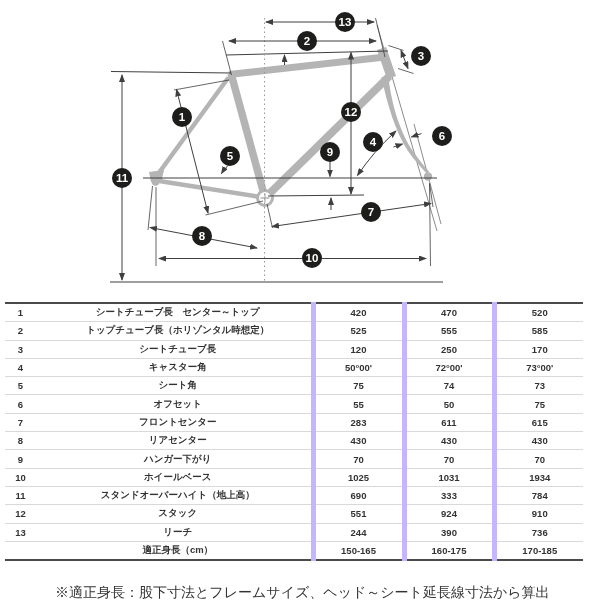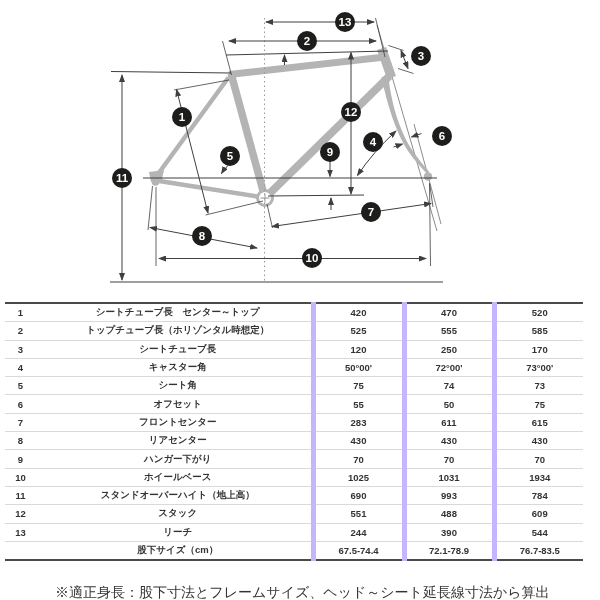--- a/index.html
+++ b/index.html
@@ -222,41 +222,41 @@
           <td class="no">10</td>
           <td class="label">ホイールベース</td>
           <td class="val">1025</td>
           <td class="val">1031</td>
           <td class="val">1934</td>
         </tr>
         <tr>
           <td class="no">11</td>
           <td class="label">スタンドオーバーハイト（地上高）</td>
           <td class="val">690</td>
-          <td class="val">993</td>
+          <td class="val">333</td>
           <td class="val">784</td>
         </tr>
         <tr>
           <td class="no">12</td>
           <td class="label">スタック</td>
           <td class="val">551</td>
-          <td class="val">488</td>
-          <td class="val">609</td>
+          <td class="val">924</td>
+          <td class="val">910</td>
         </tr>
         <tr>
           <td class="no">13</td>
           <td class="label">リーチ</td>
           <td class="val">244</td>
           <td class="val">390</td>
-          <td class="val">544</td>
+          <td class="val">736</td>
         </tr>
         <tr>
           <td class="no"></td>
-          <td class="label">股下サイズ（cm）</td>
-          <td class="val">67.5-74.4</td>
-          <td class="val">72.1-78.9</td>
-          <td class="val">76.7-83.5</td>
+          <td class="label">適正身長（cm）</td>
+          <td class="val">150-165</td>
+          <td class="val">160-175</td>
+          <td class="val">170-185</td>
         </tr>
       </tbody>
   </table>
 
   <div id="footnote">※適正身長：股下寸法とフレームサイズ、ヘッド～シート延長線寸法から算出</div>
 </div>
 
 </body></html>

